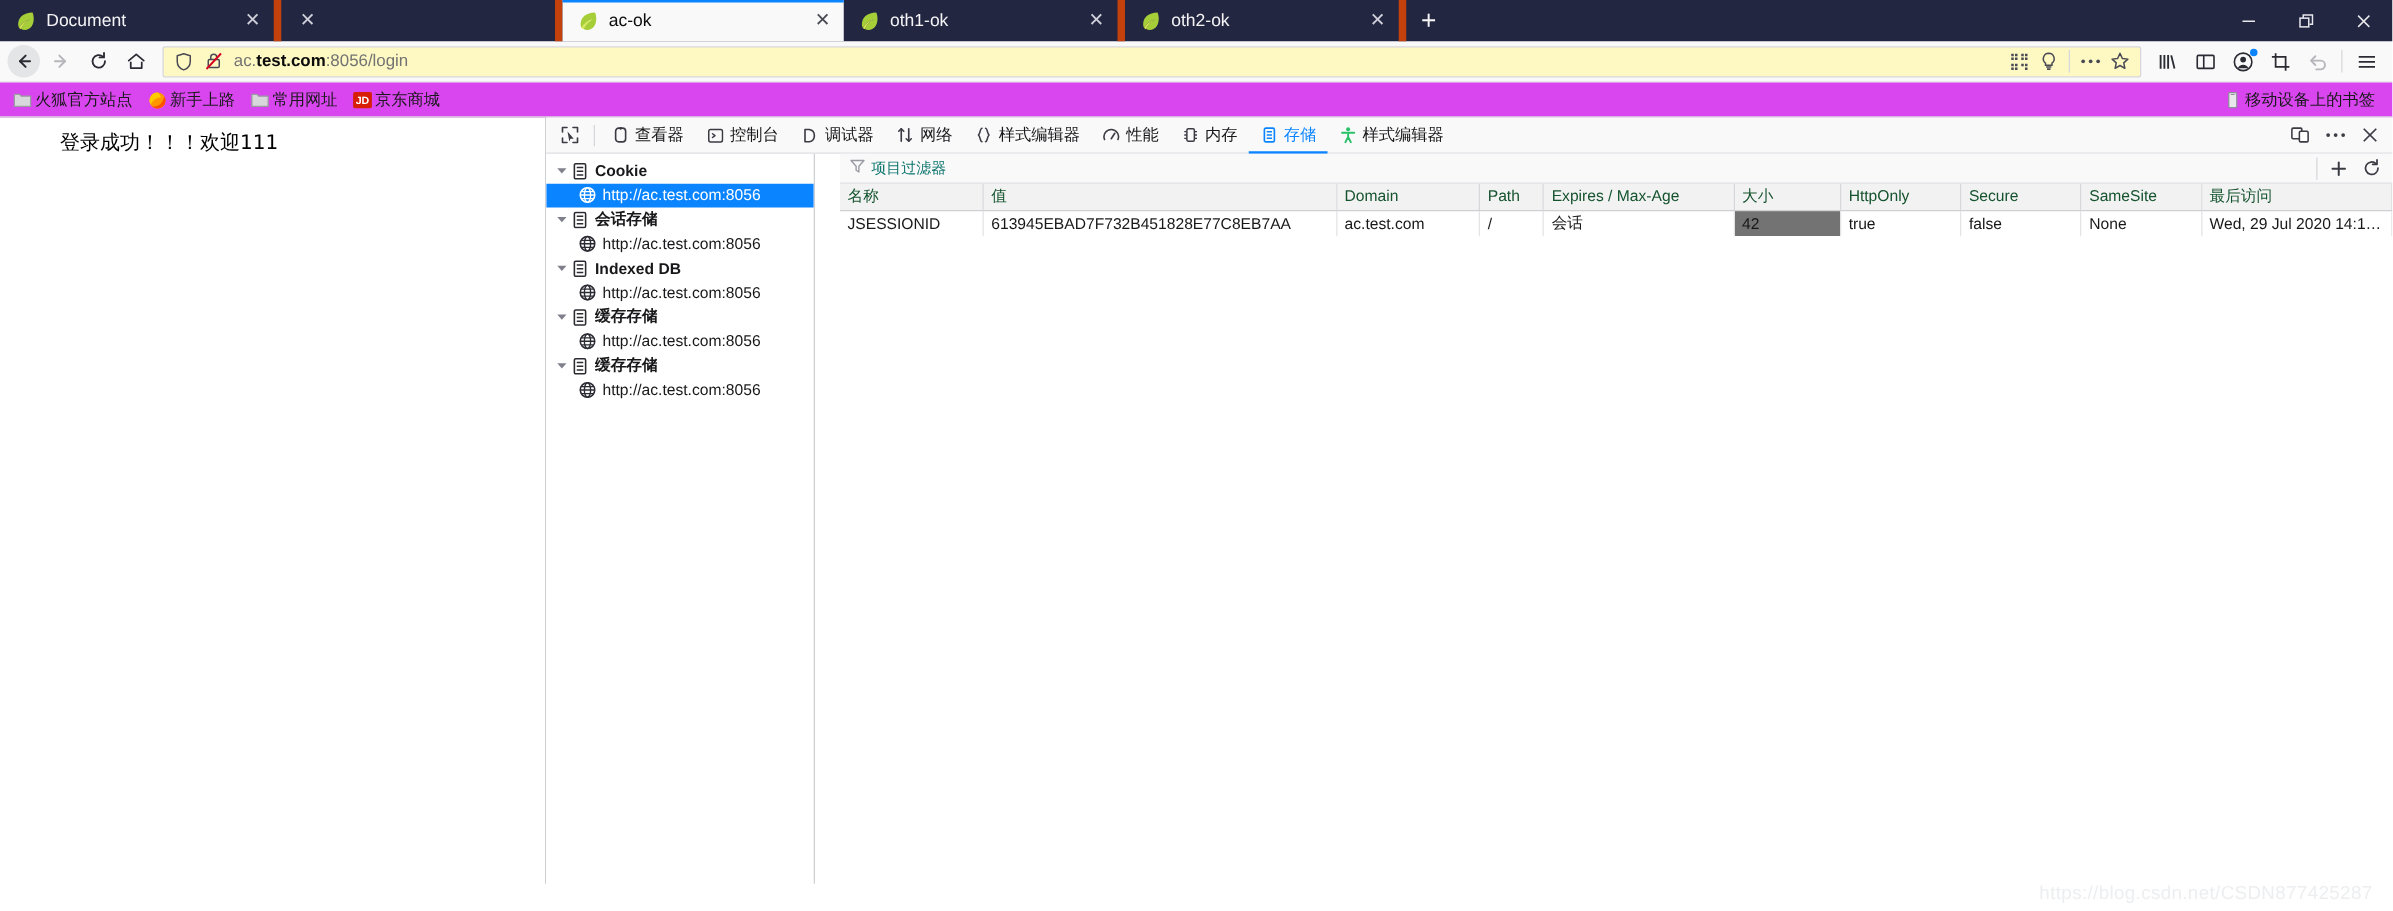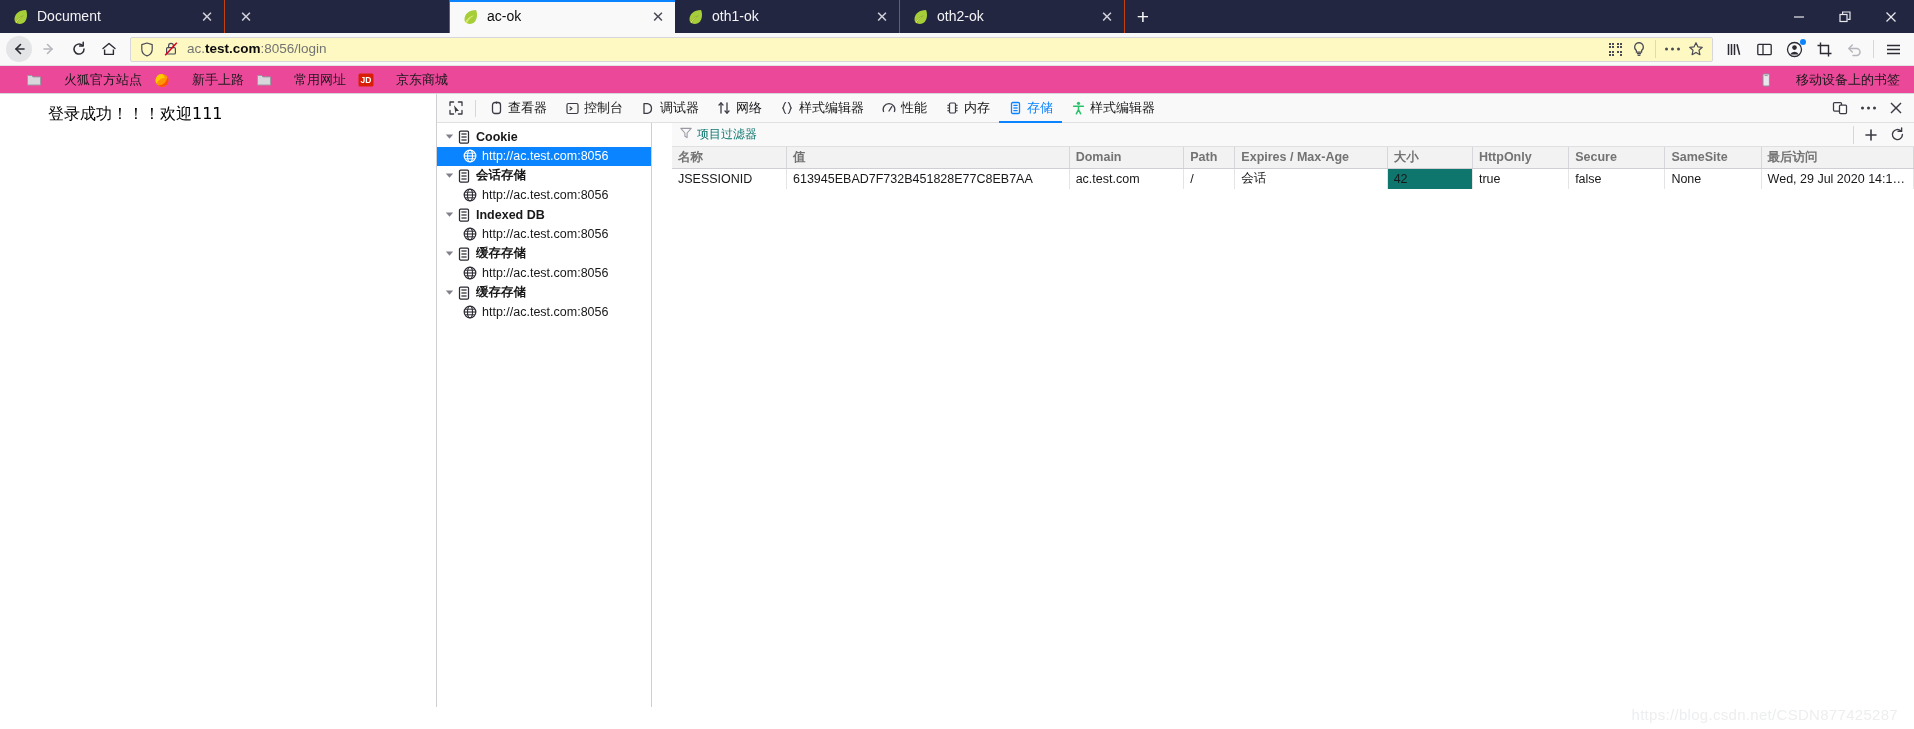--- a/index.html
+++ b/index.html
@@ -19,21 +19,21 @@
     height: 33px; background: #232641;
     position: relative;
   }
   .tab {
     display: flex; align-items: center;
     width: 225px; min-width: 225px;
     padding: 0 8px 0 12px;
     color: #f4f4f6;
     font-size: 14px;
     position: relative;
-    border-right: 1px solid #c2410c;
+    border-right: 6px solid #c2410c;
     cursor: default;
   }
   .tab.active {
     background: #f9f9fa;
     color: #0c0c0d;
     border-right: none;
   }
   .tab.active::before {
     content: ""; position: absolute; left: 0; right: 0; top: 0;
     height: 2px; background: #0a84ff;
@@ -97,27 +97,27 @@
     white-space: nowrap; overflow: hidden; padding-left: 4px;
     line-height: 22px;
   }
   .urltext b { color: #0c0c0d; font-weight: 700; }
   .urlright { display: flex; align-items: center; flex: 0 0 auto; }
   .navsep { width: 1px; height: 18px; background: #d7d7db; margin: 0 4px; }
   .toolright { display: flex; align-items: center; }
 
   
   .bookmarks {
-    height: 28px; background: #ec4899;
+    height: 28px; background: #d946ef;
     border-bottom: 1px solid #d7d7db;
-    display: flex; align-items: center; padding: 0 20px;
+    display: flex; align-items: center; padding: 0 4px;
     font-size: 13px; color: #1a1a1c; position: relative;
   }
   .bm { display: flex; align-items: center; padding: 2px 6px; cursor: pointer; border-radius: 2px; white-space: nowrap; }
-  .bm .bmicon { width: 16px; height: 16px; margin-right: 22px; flex: 0 0 16px; display: block; }
+  .bm .bmicon { width: 16px; height: 16px; margin-right: 2px; flex: 0 0 16px; display: block; }
   .bm-right { position: absolute; right: 8px; display: flex; align-items: center; }
 
   
   .content {
     display: flex; height: 613px; background: #fff; padding-left: 40px;
   }
   .page {
     width: 397px; flex: 0 0 397px;
     border-right: 1px solid #cfcfd3;
     padding: 10px 8px; background: #fff;
@@ -175,32 +175,32 @@
   .filterbar .finput {
     display: flex; align-items: center; gap: 5px;
     font-size: 12px; color: #0f766e;
   }
   .filterbar-right { position: absolute; right: 4px; display: flex; align-items: center; }
   .fbtn { width: 26px; height: 22px; display: flex; align-items: center; justify-content: center; color: #3b3b44; cursor: pointer; }
 
   .tablewrap { flex: 1 1 auto; overflow: hidden; }
   table.storage { border-collapse: collapse; width: 100%; table-layout: fixed; font-size: 12.5px; }
   table.storage th {
-    background: #f2f2f3; color: #737373; font-weight: 700;
+    background: #f2f2f3; color: #14532d; font-weight: 400;
     text-align: left; height: 21px; padding: 0 6px;
     border-right: 1px solid #d7d7db; border-bottom: 1px solid #cfcfd3;
     white-space: nowrap; overflow: hidden; text-overflow: ellipsis;
     cursor: pointer;
   }
   table.storage td {
     height: 21px; padding: 0 6px; color: #18181a;
     border-right: 1px solid #e4e4e6;
     white-space: nowrap; overflow: hidden; text-overflow: ellipsis;
   }
-  table.storage td.alt { background: #0f766e; }
+  table.storage td.alt { background: #737373; }
 
   .watermark {
     position: absolute; right: 16px; bottom: 6px;
     font-size: 15px; color: #eceef0; letter-spacing: .3px;
     font-family: "Liberation Sans", sans-serif;
     pointer-events: none;
   }
 </style>
 </head>
 <body>

